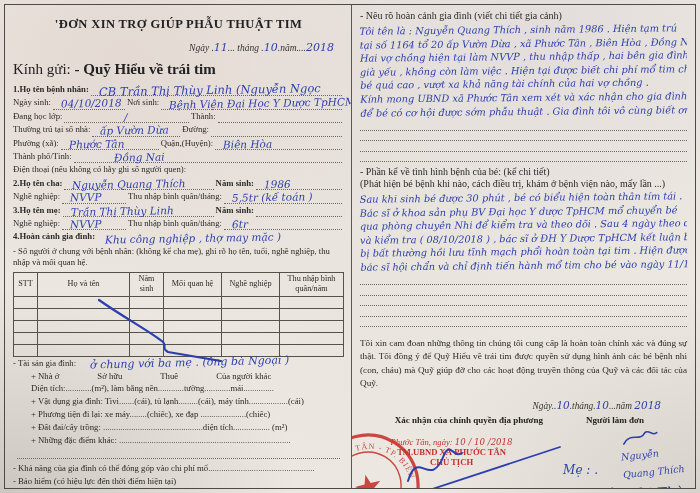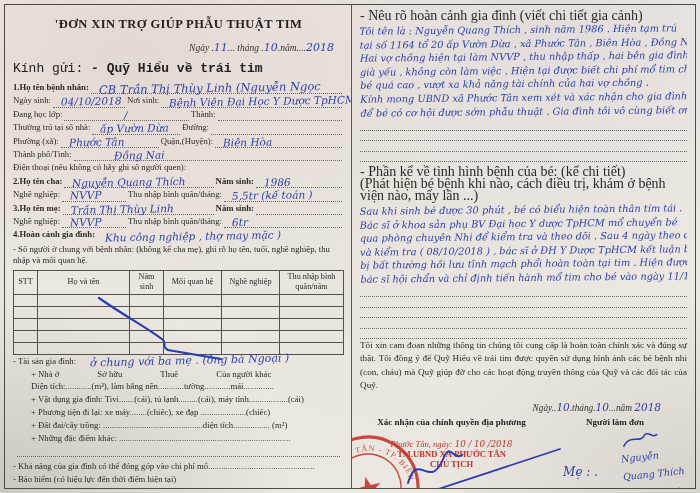--- a/index.html
+++ b/index.html
@@ -25,21 +25,21 @@
   .bold { font-weight:bold; }
   .hw {
     font-family:"DejaVu Serif", serif; font-style:italic;
     color:#2d3fae;
   }
   .red { color:#c5302c; }
 
   .title { text-align:center; font-weight:bold; font-size:12.5px; letter-spacing:.4px; margin-top:8px; color:#222; }
   .date-line { text-align:right; font-style:italic; font-size:9.5px; margin:9px 10px 7px 0; color:#333; }
   .date-line .hw { font-size:11px; }
-  .salutation { font-size:13px; margin:2px 0 5px 0; color:#222;font-family:Liberation Mono, monospace; }
+  .salutation { font-size:15px; margin:2px 0 5px 0; color:#222; }
 
   .field-row { display:flex; align-items:flex-end; font-size:8.7px; line-height:13.4px; color:#2b2a28; white-space:nowrap; }
   .flabel { flex:0 0 auto; }
   .fill { flex:1 1 auto; border-bottom:1px dotted #6a6660; height:12px; position:relative; margin:0 2px; }
   .fill .hw { position:absolute; bottom:-2px; left:8px; font-size:10.5px; white-space:nowrap; transform:rotate(-1deg); }
   .fill .hw.big { font-size:11.5px; }
 
   .note { font-size:8.7px; line-height:11.5px; margin-top:2px; color:#2b2a28; }
 
   .table-wrap { position:relative; margin-top:3px; }
@@ -53,35 +53,35 @@
   .indent { padding-left:18px; }
   .house-row { display:flex; }
   .house-row .opt { margin-left:38px; }
   .tais-row { display:flex; align-items:flex-end; }
   .tais-row .hw { font-size:11px; margin-left:14px; transform:rotate(-1.5deg); }
 
   .ins-row { display:flex; font-size:8.7px; line-height:13px; color:#2b2a28; }
   .ins-row .lab { flex:0 0 150px; padding-left:18px; }
   .ins-row .opt { flex:0 0 88px; }
 
-  .sec-label { font-size:14px; line-height:12px; color:#2b2a28; }
+  .sec-label { font-size:10px; line-height:12px; color:#2b2a28; }
   .hw-block { transform:rotate(-.6deg); margin:1px 0 2px 0; }
   .hw-line { font-size:9.8px; line-height:13.6px; white-space:nowrap; overflow:hidden; }
   .dotline { border-bottom:1px dotted #6a6660; height:10.5px; }
   .dotgap { height:4px; }
 
-  .declaration { font-size:9.2px; line-height:13.2px; text-align:justify; color:#2b2a28; }
+  .declaration { font-size:9.2px; line-height:13.2px; text-align:justify; color:#2b2a28; margin-top:10px; }
   .date2 { text-align:right; font-style:italic; font-size:9.3px; margin:9px 26px 4px 0; color:#333; }
   .date2 .hw { font-size:10.5px; }
 
   .sig-area { display:flex; margin-top:4px; position:relative; }
   .sig-left { flex:0 0 56%; position:relative; height:108px; }
   .sig-right { flex:1; position:relative; height:108px; }
   .sig-header { font-size:9px; font-weight:bold; color:#222; }
-  .sig-left .sig-header { text-align:center; }
+  .sig-left .sig-header { text-align:right; }
   .sig-right .sig-header { text-align:center; }
   .authority-date { font-size:8.6px; font-style:italic; text-align:center; margin-top:12px; }
   .authority-tm { font-size:8.6px; font-weight:bold; text-align:center; }
   .authority-ct { font-size:8.6px; font-weight:bold; text-align:center; }
   .stamp { position:absolute; left:-48px; top:14px; opacity:.88; transform:rotate(-14deg); }
   .auth-sig-svg { position:absolute; left:40px; top:18px; }
   .app-sig1 { position:absolute; left:78px; top:14px; transform:rotate(-6deg); }
   .app-sig1 .name { font-size:9.5px; }
   .app-mother { position:absolute; left:20px; top:48px; font-size:12px; }
   .app-sig2 { position:absolute; left:46px; top:70px; font-size:14.5px; transform:rotate(-2deg); white-space:nowrap; }

